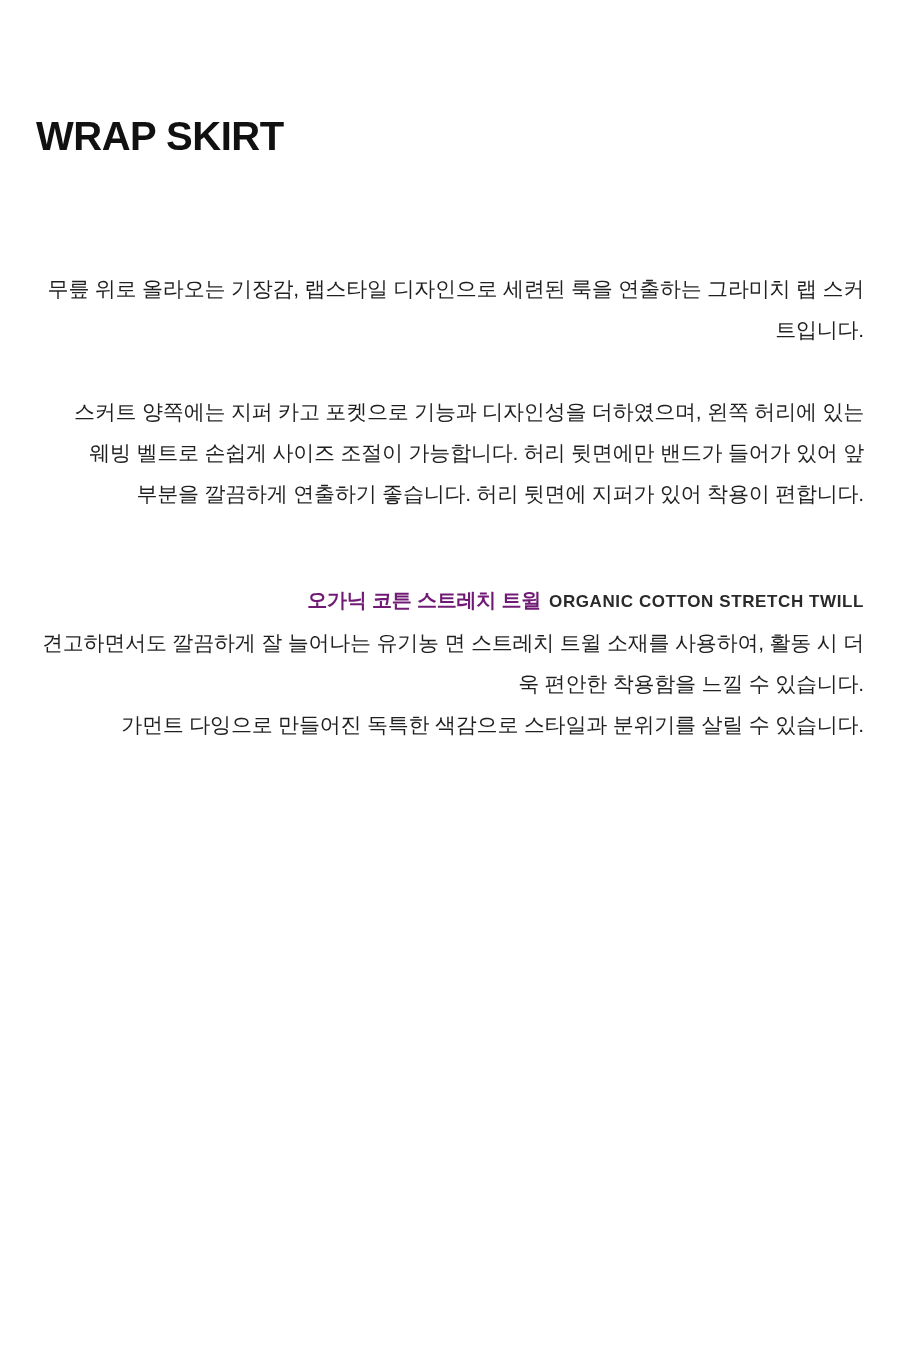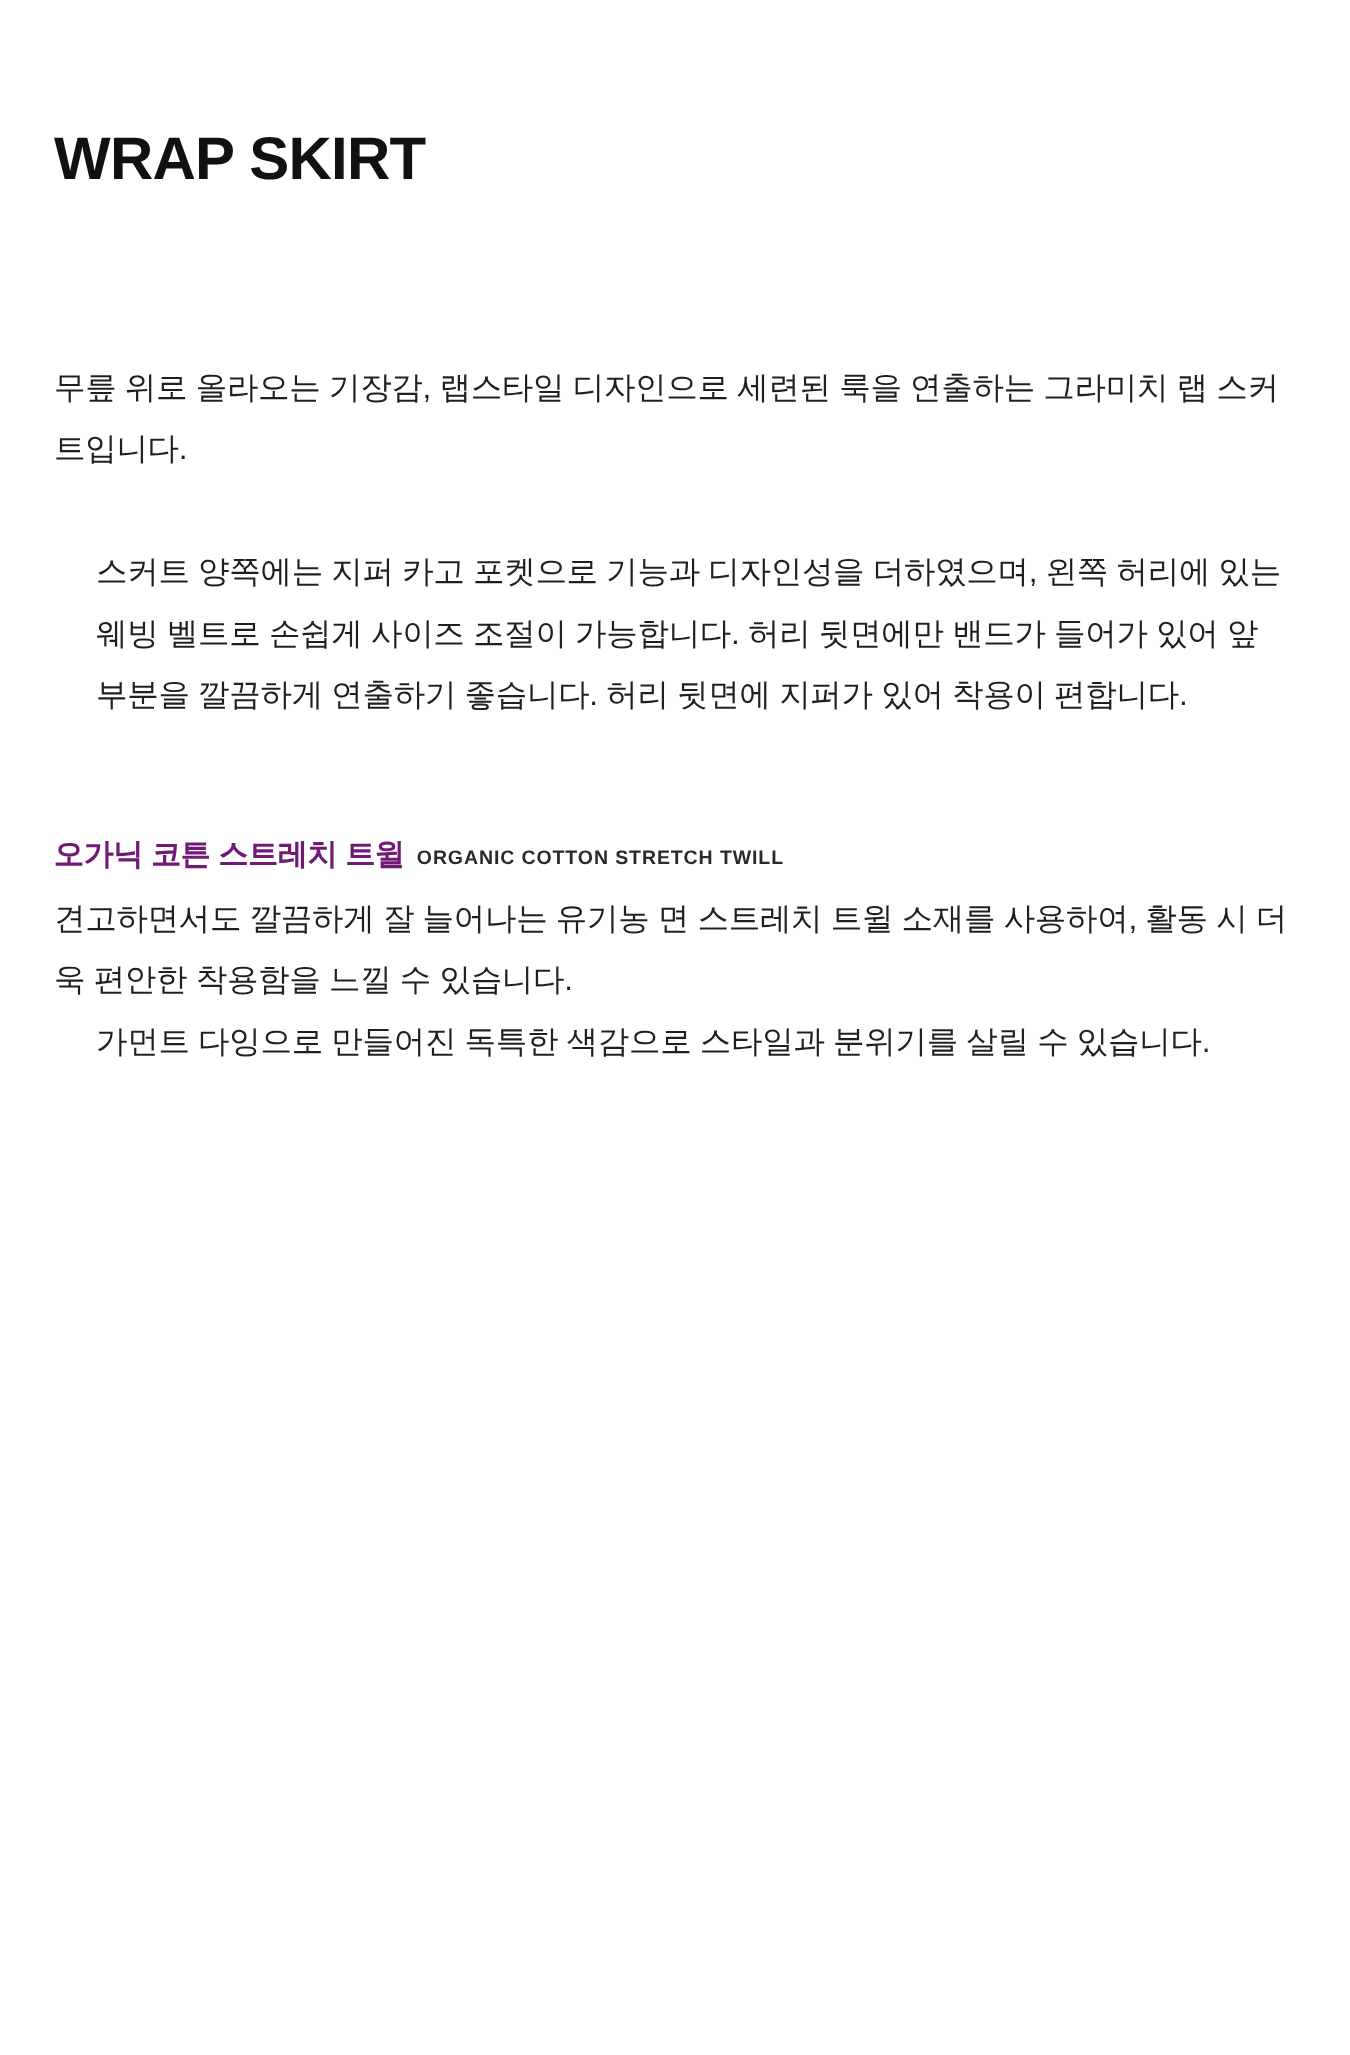--- a/index.html
+++ b/index.html
@@ -17,29 +17,30 @@
   .page {
     position: relative;
     width: 900px;
     height: 1370px;
     box-sizing: border-box;
     padding: 0 36px;
     overflow: hidden;
   }
   .title {
     margin: 0;
-    padding-top: 84px;
+    padding-top: 114px;
     font-size: 40px;
     line-height: 1.1;
     font-weight: 800;
     letter-spacing: -0.5px;
     color: #111111;
   }
   .body-block {
     margin-top: 0;
+    text-align: right;
   }
   .para {
     margin: 0;
     font-size: 21px;
     line-height: 41px;
     font-weight: 400;
     color: #1f1f1f;
     letter-spacing: -0.2px;
     max-width: 840px;
   }
@@ -55,21 +56,21 @@
     display: block;
     line-height: 41px;
   }
   .section-head .kr {
     font-size: 20px;
     font-weight: 700;
     color: #701a75;
     letter-spacing: -0.2px;
   }
   .section-head .en {
-    font-size: 13px;
+    font-size: 17px;
     font-weight: 600;
     color: #2a2a2a;
     letter-spacing: 0.6px;
     margin-left: 8px;
   }
   .para.tight {
     margin-top: 0;
   }
 </style>
 </head>

